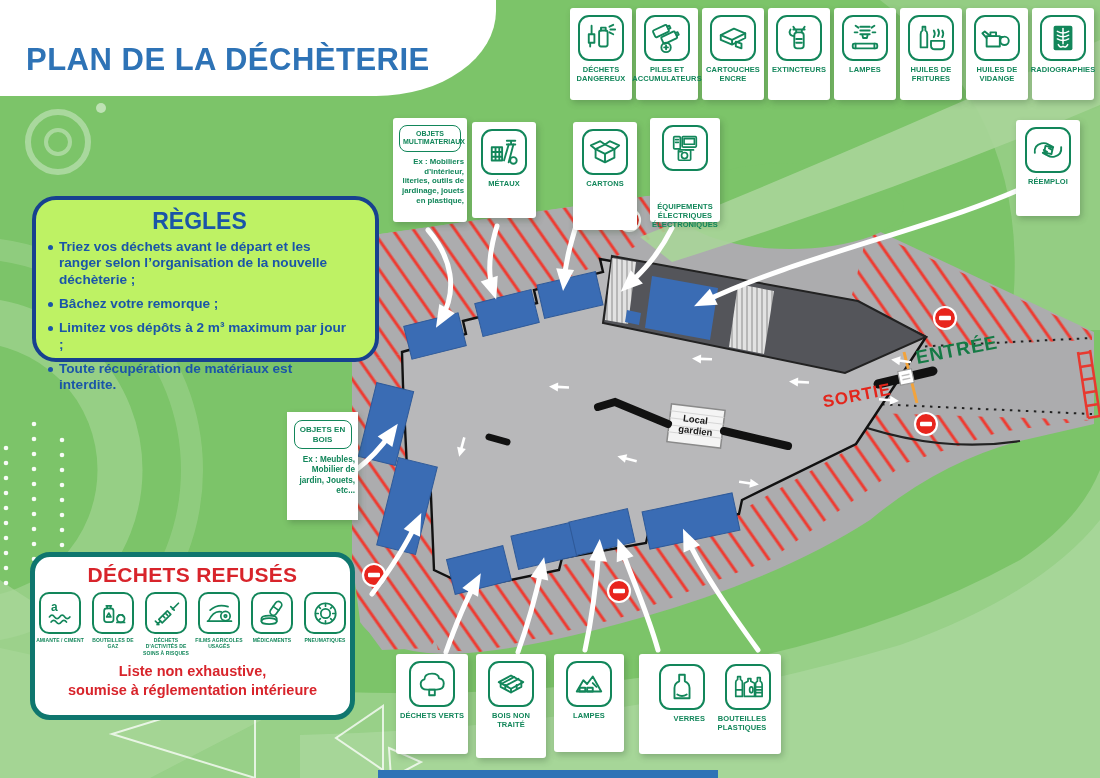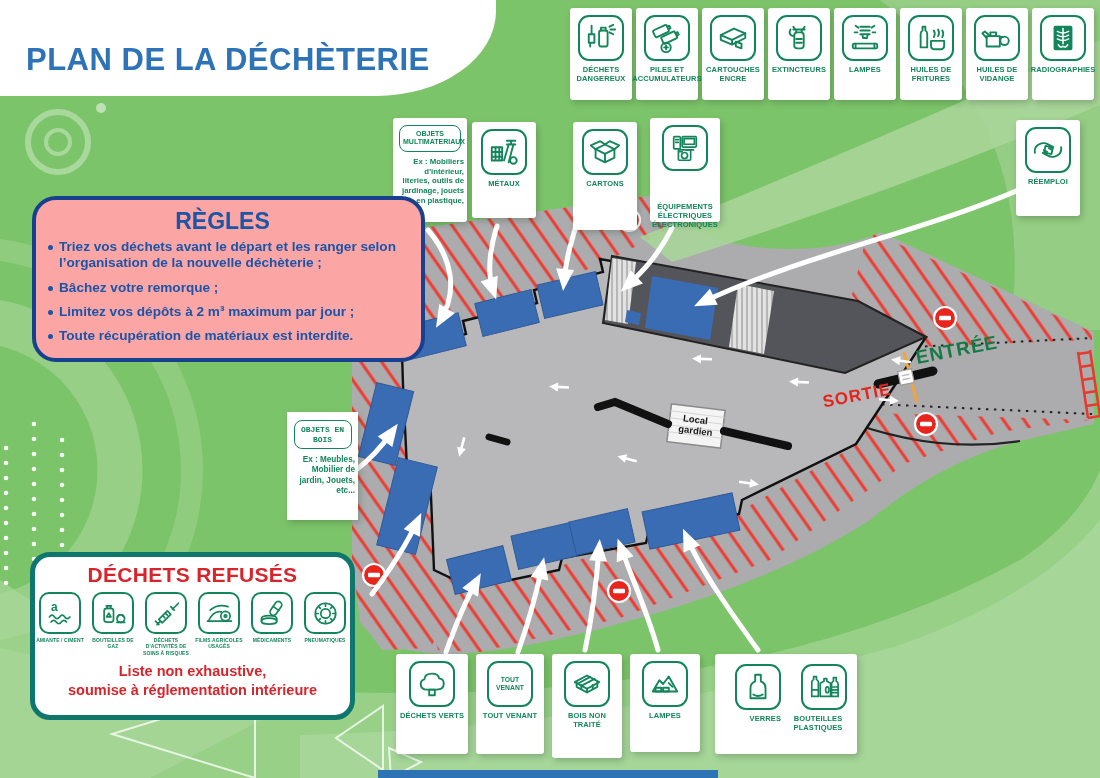--- a/index.html
+++ b/index.html
@@ -52,40 +52,40 @@
   }
   .exdesc{
     color:#12865A;font-weight:700;font-size:7.8px;line-height:1.25;text-align:right;
   }
   .tv-text{
     color:#12865A;font-weight:700;font-size:6.8px;text-align:center;line-height:1.2;padding:2px;
   }
 
   
   .rules{
-    position:absolute;left:32px;top:196px;width:393px;height:166px;z-index:3;
-    background:#fca5a5;border:4px solid #17418F;border-radius:24px;
+    position:absolute;left:32px;top:196px;width:347px;height:166px;z-index:3;
+    background:#bef264;border:4px solid #17418F;border-radius:24px;
     padding:8px 24px 8px 12px;
   }
   .rules h2{
     margin:0 0 4px 0;text-align:center;color:#1A55A8;font-size:23px;font-weight:800;
   }
   .rule-item{
     display:flex;gap:6px;color:#1A55A8;font-size:13.6px;font-weight:700;
     line-height:1.2;margin-bottom:8px;
   }
   .bdot{flex:0 0 auto;width:5px;height:5px;border-radius:50%;background:#1A55A8;margin-top:6px;}
 
   
   .wood{
     position:absolute;left:287px;top:412px;width:71px;height:108px;z-index:3;
     background:#fff;box-shadow:2px 3px 6px rgba(50,80,50,.30);
     display:flex;flex-direction:column;align-items:center;gap:6px;padding:8px 3px;
   }
-  .wood .titlebox{font-size:8px;width:58px;font-family:Liberation Mono, monospace;}
+  .wood .titlebox{font-size:8px;width:58px;}
   .wood .exdesc{font-size:8.2px;}
 
   
   .refused{
     position:absolute;left:30px;top:552px;width:325px;height:168px;z-index:3;
     background:#fff;border:5px solid #0f766e;border-radius:20px;
     display:flex;flex-direction:column;align-items:center;padding:6px 6px 6px;
   }
   .refused h2{margin:0;color:#D8242B;font-size:21px;font-weight:800;letter-spacing:.3px;}
   .ref-row{display:flex;justify-content:center;gap:4px;margin-top:5px;}
@@ -545,26 +545,20 @@
   <div class="row-bottom">
     <div class="card" style="width:72px;height:100px;">
       <div class="ibox">
         <svg class="ic" viewBox="0 0 34 34" stroke="currentColor" fill="none" stroke-width="2" stroke-linecap="round" stroke-linejoin="round">
           <path d="M14,29 v-6 h6 v6 z"></path>
           <path d="M12,23 q-7,0 -7,-6 q0,-4 4,-5 q0,-6 8,-6 q7,0 7.5,5 q5,.5 5,5.5 q0,6.5 -7.5,6.5 z"></path>
         </svg>
       </div>
       <div class="ilabel">DÉCHETS VERTS</div>
     </div>
-    <div class="card" style="width:68px;height:100px;margin-left:8px;">
-      <div class="ibox">
-        <span class="tv-text">TOUT VENANT</span>
-      </div>
-      <div class="ilabel">TOUT VENANT</div>
-    </div>
     <div class="card" style="width:70px;height:104px;margin-left:8px;">
       <div class="ibox">
         <svg class="ic" viewBox="0 0 34 34" stroke="currentColor" fill="none" stroke-width="2" stroke-linecap="round" stroke-linejoin="round">
           <path d="M4,15 L17,8 L30,15 L17,22 Z"></path>
           <path d="M7.5,16.5 L20.5,9.5 M12,18.5 L25,11.5"></path>
           <path d="M6,15 v5 L17,26 v-4 M17,26 L28,20 v-5 M11,18 v5 M23,18 v5"></path>
         </svg>
       </div>
       <div class="ilabel">BOIS NON TRAITÉ</div>
     </div>

